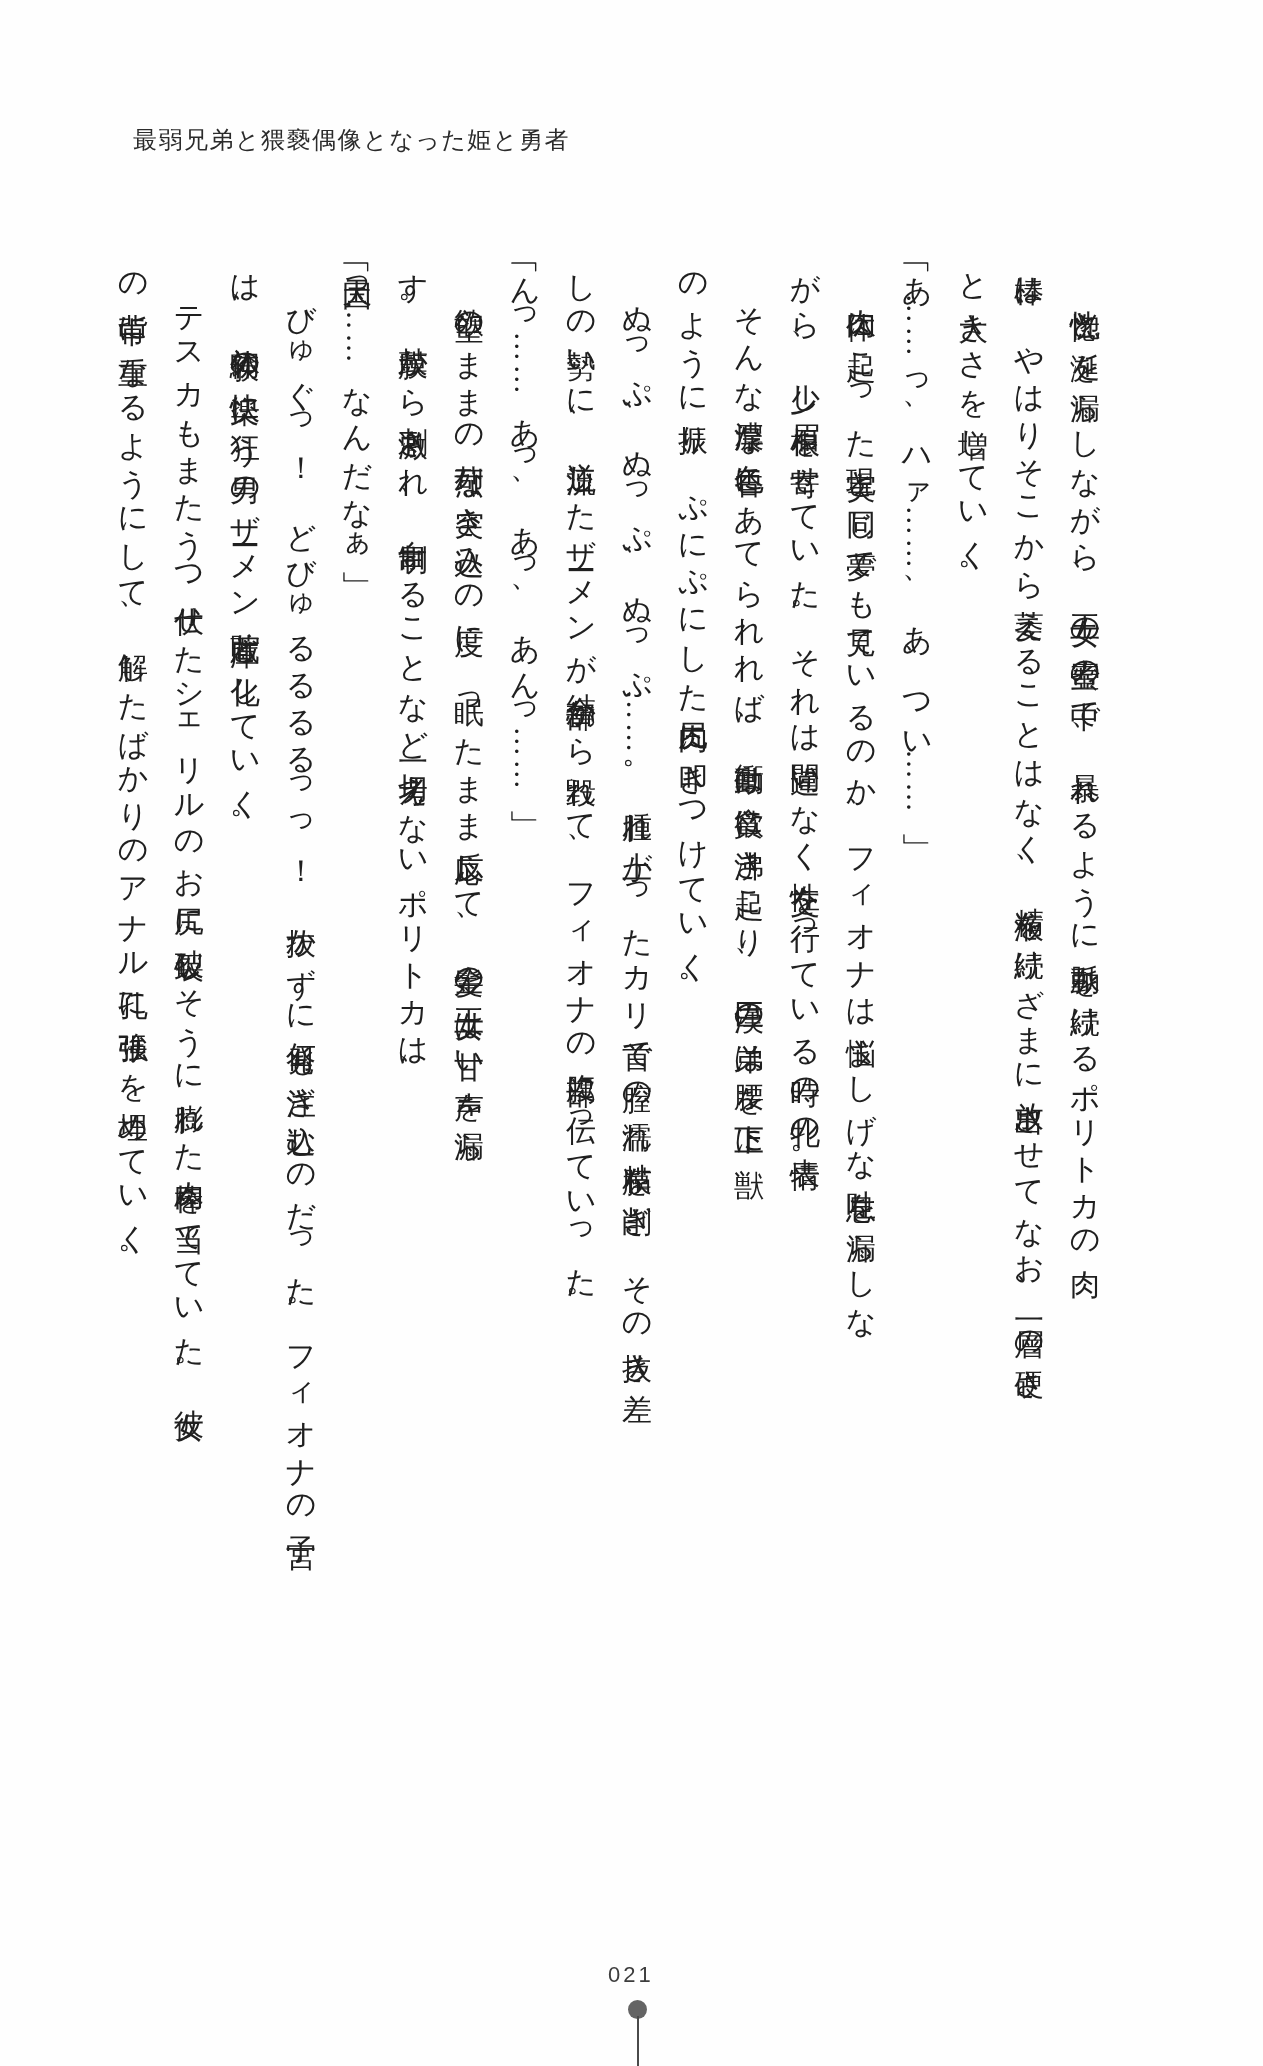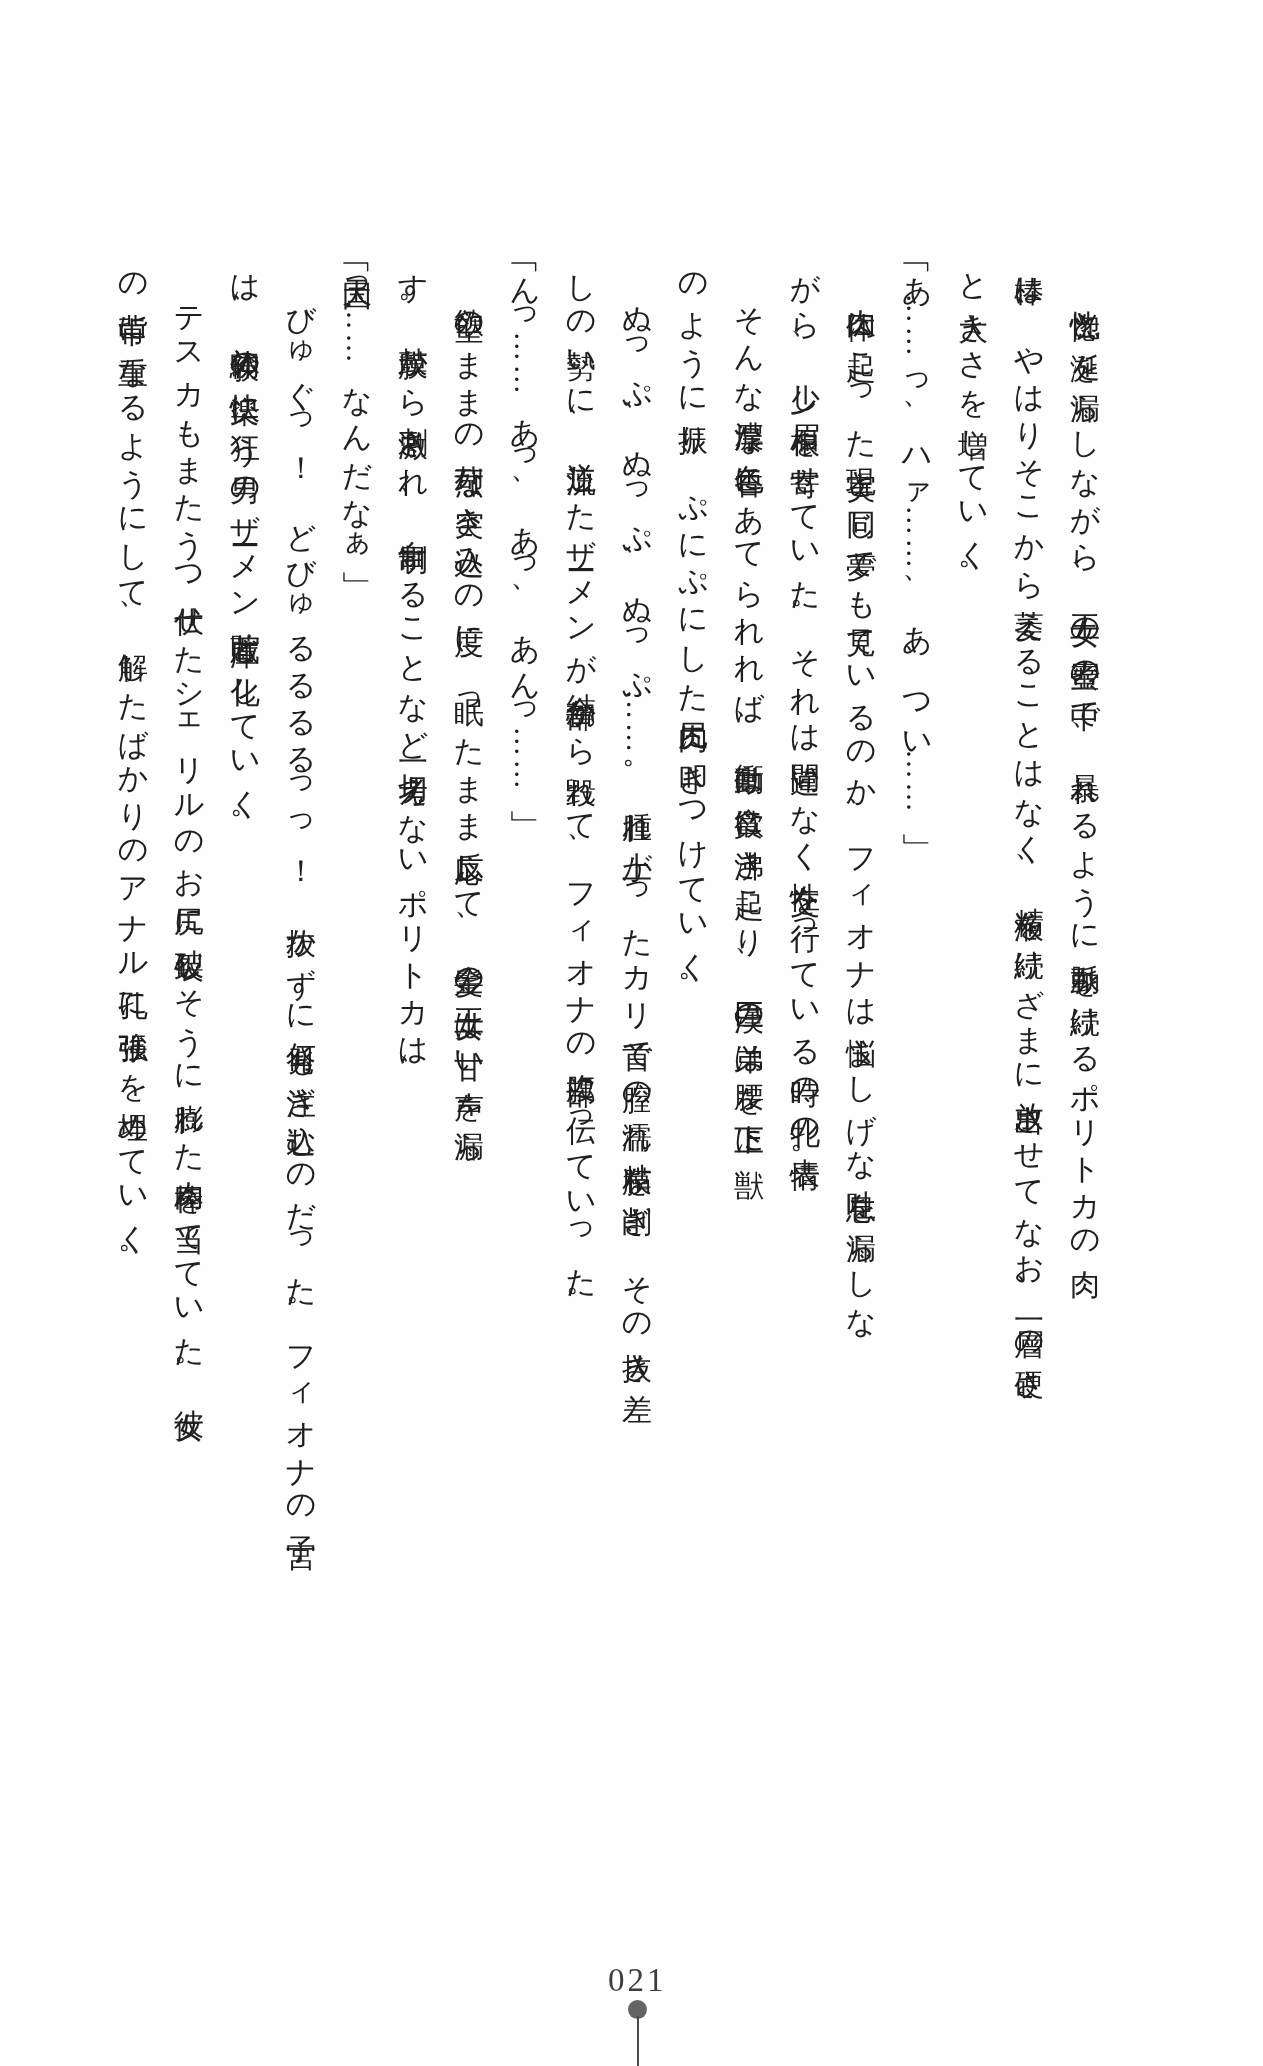--- a/index.html
+++ b/index.html
@@ -40,22 +40,22 @@
   .tcol {
     line-height: 56px;   
     margin: 0;
     white-space: nowrap;
   }
   
   .page-number {
     position: absolute;
     left: 608px;
     top: 1962px;
-    font-family: Liberation Serif, serif;
-    font-size: 33px;
+    font-family: Liberation Sans, sans-serif;
+    font-size: 22px;
     letter-spacing: 3px;
     color: #3d3d3d;
   }
   .binding-mark {
     position: absolute;
     left: 0; top: 0;
     width: 1263px; height: 2066px;
     pointer-events: none;
   }
   .binding-mark .dot {
@@ -74,20 +74,21 @@
     width: 2px;
     height: 50px;
     background: #4a4a4a;
   }
 </style>
 </head>
 <body>
 
 <div class="page">
 
+  <div class="running-title">最弱兄弟と猥褻偶像となった姫と勇者</div>
 
   <main class="body-text">
     <p class="tcol">　恍惚と涎を漏らしながら、王女の蜜壺の中で、暴れるように脈動を続けるポリトカの肉</p>
     <p class="tcol">棒は、やはりそこから萎えることはなく、精液を続けざまに放出させてなお、一層の硬さ</p>
     <p class="tcol">と大きさを増していく。</p>
     <p class="tcol">「あ……っ、ハァ……、あ、つい……」</p>
     <p class="tcol">　肉体に起こった現実と同じ夢でも見ているのか、フィオナは悩ましげな吐息を漏らしな</p>
     <p class="tcol">がら、少し眉根を寄せていた。それは間違いなく性交を行っている時の牝の表情。</p>
     <p class="tcol">　そんな濃厚な色香にあてられれば、衝動は貪欲に沸き起こり、巨漢の弟は腰を上下に獣</p>
     <p class="tcol">のように振り、ぷにぷにした尻肉に叩きつけていく。</p>

